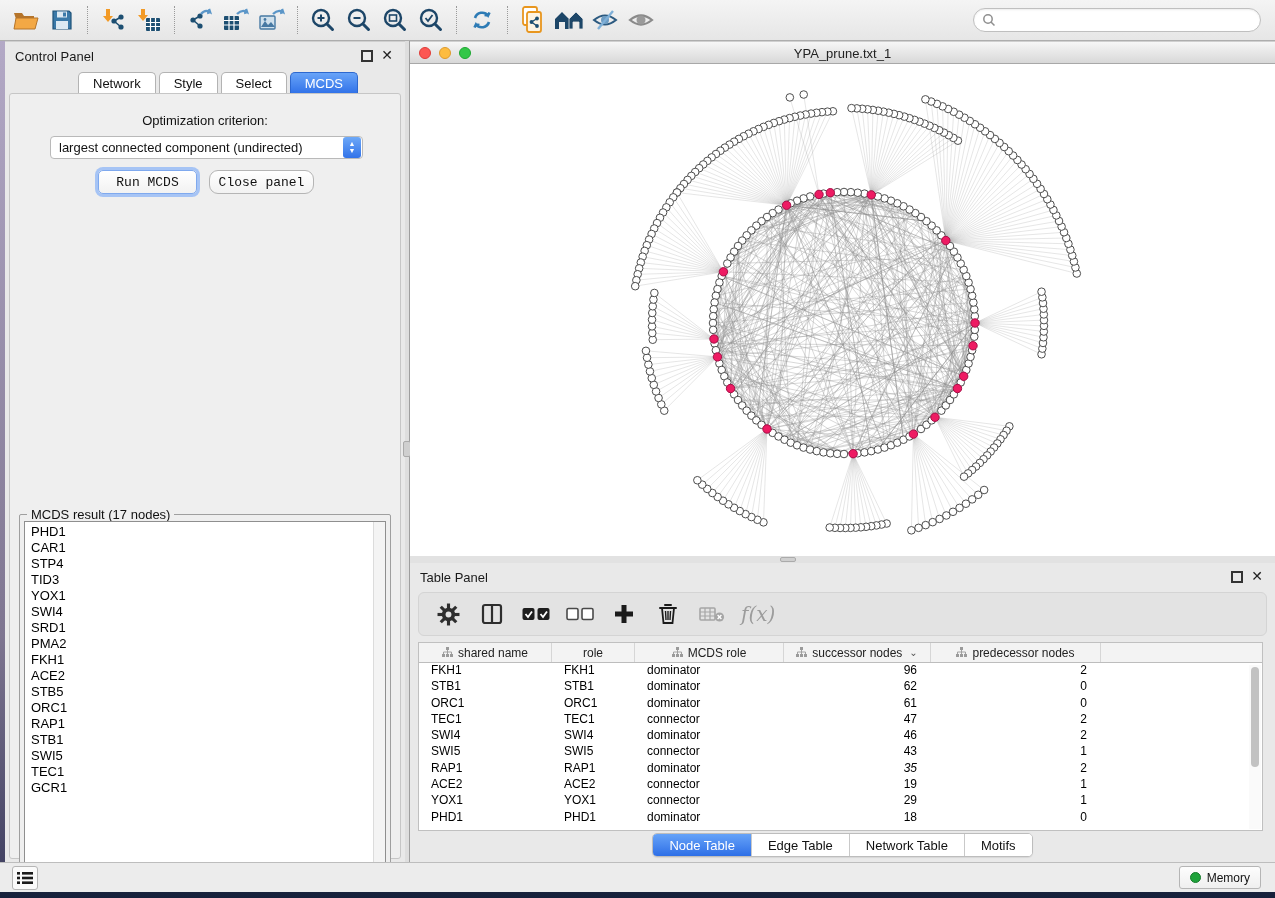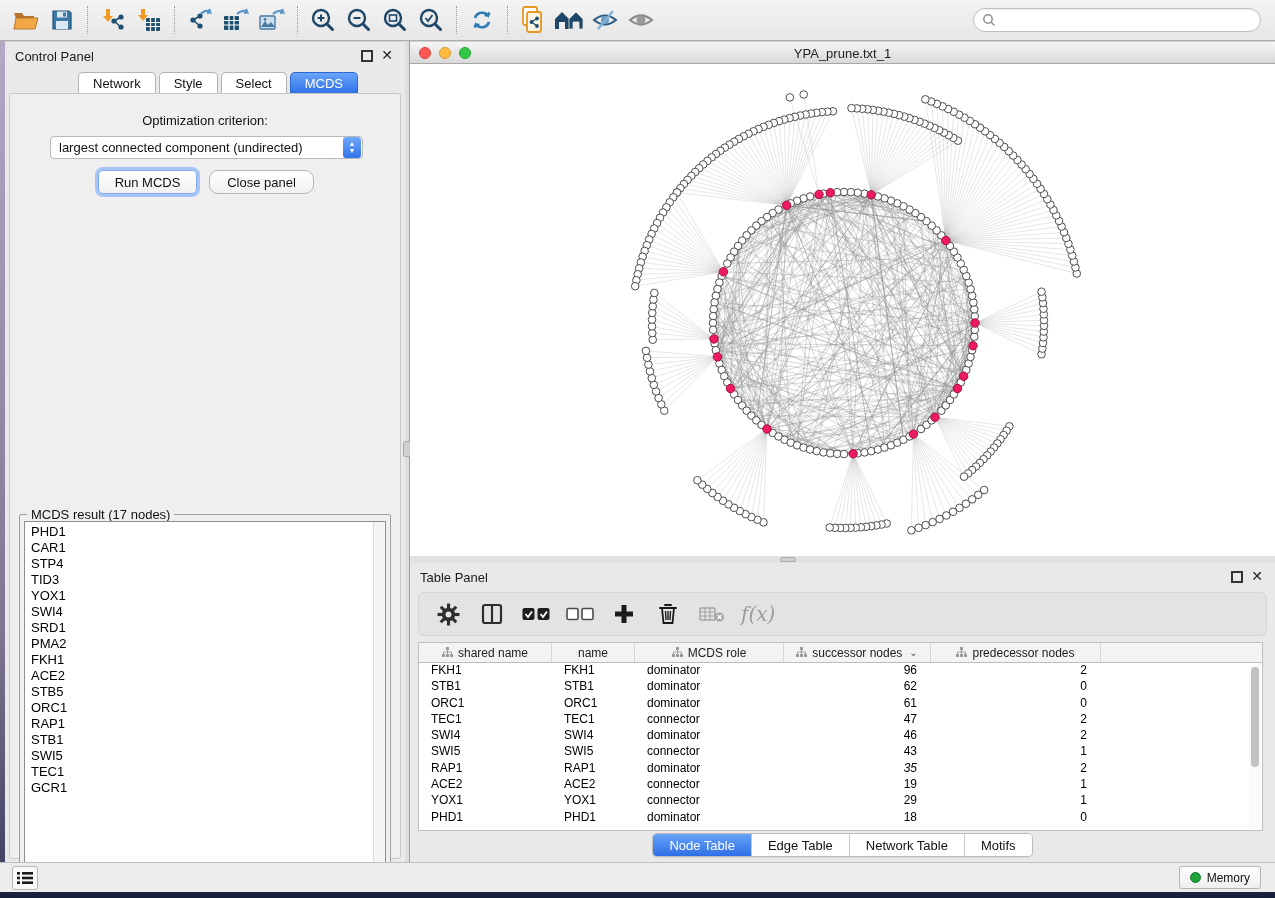--- a/index.html
+++ b/index.html
@@ -52,21 +52,21 @@
   #criterion-label { position:absolute; left:0; top:19px; width:100%; text-align:center; font-size:13px; color:#111; }
   #criterion-select {
     position:absolute; left:40px; top:42px; width:313px; height:23px; background:#fff;
     border:1px solid #b9b9b9; border-radius:4px; display:flex; align-items:center; font-size:13px;
   }
   #criterion-select .sel-text { flex:1; padding-left:8px; color:#111; white-space:nowrap; overflow:hidden; }
   .stepper { width:18px; height:21px; margin-right:1px; border-radius:3px;
     background:linear-gradient(#6ea9f8,#3273e9); display:flex; flex-direction:column; align-items:center; justify-content:center; gap:1px; }
   .stepper span { color:#fff; font-size:7px; line-height:6px; }
   .push-btn { position:absolute; height:24px; background:linear-gradient(#ffffff,#f2f2f2); border:1px solid #b5b5b5;
-    border-radius:5px; font-size:13px; color:#111; display:flex; align-items:center; justify-content:center; }
+    border-radius:5px; font-size:13px; color:#111; display:flex; align-items:center; justify-content:center;font-family:Liberation Mono, monospace; }
   #run-mcds { left:88px; top:76px; width:99px; border-color:#7fa9ee; box-shadow:0 0 0 3px rgba(105,160,250,.55); }
   #close-panel { left:199px; top:76px; width:105px;border-radius:9px; }
 
   #mcds-fieldset { position:absolute; left:9px; top:420px; width:372px; height:369px;
     border:1px solid #9f9f9f; border-radius:2px; background:#efefef; }
   #mcds-legend { position:absolute; left:7px; top:-8px; background:#efefef; padding:0 4px; font-size:13px; color:#111; }
   #mcds-list { position:absolute; left:4px; top:6px; right:4px; bottom:4px; background:#fff; border:1px solid #8f8f8f; overflow:hidden; }
   #mcds-items { padding:2px 0 0 6px; font-size:13px; line-height:16px; color:#000; }
   #mcds-scroll { position:absolute; right:0; top:0; width:12px; height:100%; background:#f4f4f4; border-left:1px solid #dcdcdc; }
 
@@ -733,21 +733,21 @@
                 <rect x="4" y="0" width="3" height="3"></rect>
                 <rect x="0" y="7" width="3" height="3"></rect>
                 <rect x="4" y="7" width="3" height="3"></rect>
                 <rect x="8" y="7" width="3" height="3"></rect>
               </g>
               <path d="M5.5,3 v2 M1.5,7 v-2 h8 v2 M5.5,5 v2" stroke="#9a9a9a" fill="none" stroke-width="0.9"></path>
             </svg>
             <span>shared name</span>
           </div>
           <div class="hcell" style="width: 83px;">
-            <span>name</span>
+            <span>role</span>
           </div>
           <div class="hcell" style="width: 149px;">
             <svg width="11" height="11" viewBox="0 0 11 11">
               <g fill="#9a9a9a">
                 <rect x="4" y="0" width="3" height="3"></rect>
                 <rect x="0" y="7" width="3" height="3"></rect>
                 <rect x="4" y="7" width="3" height="3"></rect>
                 <rect x="8" y="7" width="3" height="3"></rect>
               </g>
               <path d="M5.5,3 v2 M1.5,7 v-2 h8 v2 M5.5,5 v2" stroke="#9a9a9a" fill="none" stroke-width="0.9"></path>

